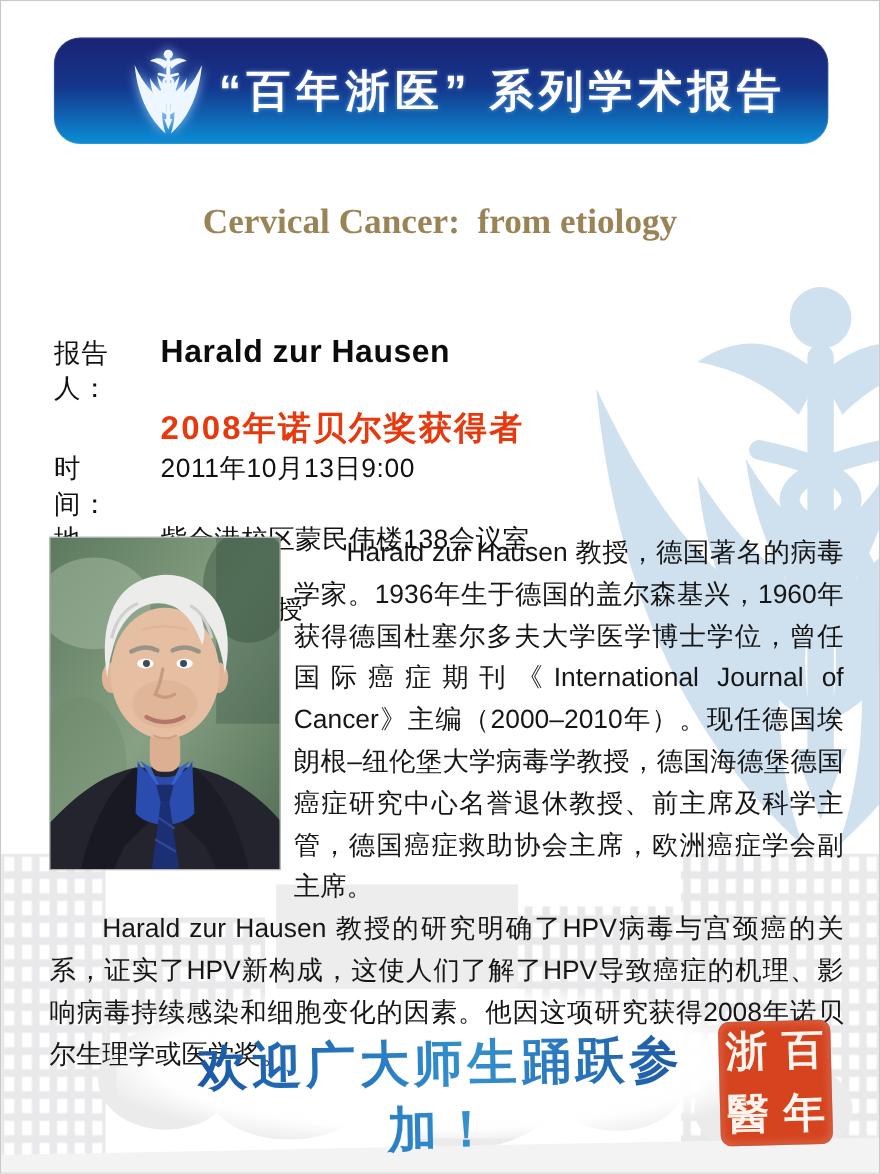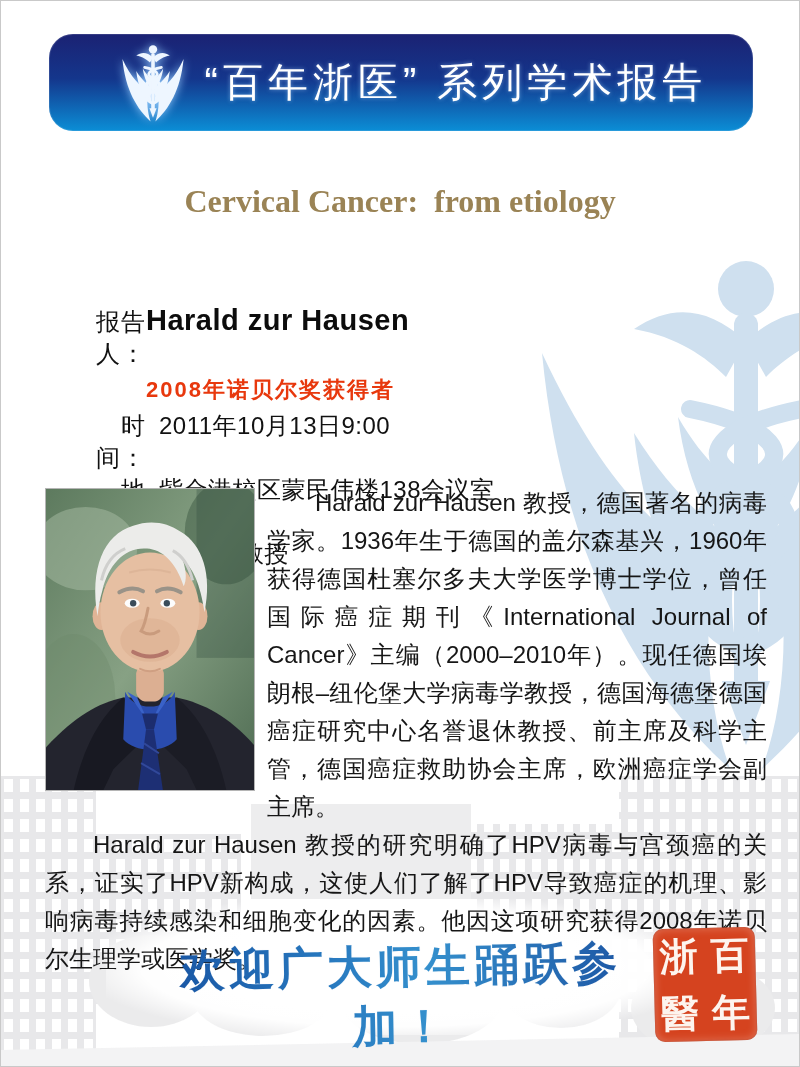--- a/index.html
+++ b/index.html
@@ -26,40 +26,40 @@
   .banner{
     position:absolute;left:48px;top:33px;width:704px;height:97px;z-index:2;
     border-radius:24px;display:flex;align-items:center;box-sizing:border-box;padding:0 26px;
     background:linear-gradient(180deg,var(--banner-top) 0%,#14368c 46%,var(--banner-bottom) 100%);
     box-shadow:inset 0 0 0 1px rgba(255,255,255,.12);
   }
   .banner .logo{width:80px;height:84px;margin-left:38px;flex:none;color:#eef6ff;
     filter:drop-shadow(0 0 5px rgba(150,205,255,.95));}
   .banner h1{
     flex:1;text-align:center;margin:0 14px 0 6px;color:#ffffff;
-    font-size:40px;font-weight:normal;letter-spacing:5px;white-space:nowrap;
+    font-size:40px;font-weight:bold;letter-spacing:5px;white-space:nowrap;
     text-shadow:0 0 4px rgba(170,215,255,.55);
   }
   
   .title{
     position:absolute;left:0;top:172px;width:100%;z-index:2;text-align:center;
     font-family:"Liberation Serif","DejaVu Serif",serif;font-weight:bold;
     font-size:32px;line-height:56px;color:var(--title-gold);letter-spacing:0px;
   }
   .title span{white-space:pre;}
   
   .info{position:absolute;left:48px;top:303px;z-index:2;color:#111;}
-  .info .row{display:flex;align-items:baseline;min-height:37px;font-size:24px;text-align:right;}
+  .info .row{display:flex;align-items:baseline;min-height:37px;font-size:24px;}
   .info .label{width:97px;flex:none;letter-spacing:1px;}
   .info .name{font-size:29px;font-weight:bold;letter-spacing:.5px;color:#0c0c0c;}
   .info .honor{
     margin-left:97px;min-height:40px;display:flex;align-items:center;
-    color:var(--accent-red);font-size:22px;font-weight:bold;letter-spacing:2px;
-  }
-  .info .value{letter-spacing:.5px;margin-left:13px;}
+    color:var(--accent-red);font-size:30px;font-weight:bold;letter-spacing:2px;
+  }
+  .info .value{letter-spacing:.5px;}
   
   .bio{
     position:absolute;left:44px;top:483px;width:722px;z-index:2;
     font-size:24px;line-height:38px;color:#161616;text-align:justify;
   }
   .photo{
     float:left;width:210px;height:303px;margin:4px 12px 6px 0;
     border:1px solid #b5b5b5;box-sizing:border-box;background:#6d8a6c;
   }
   .photo svg{display:block;width:100%;height:100%;}

